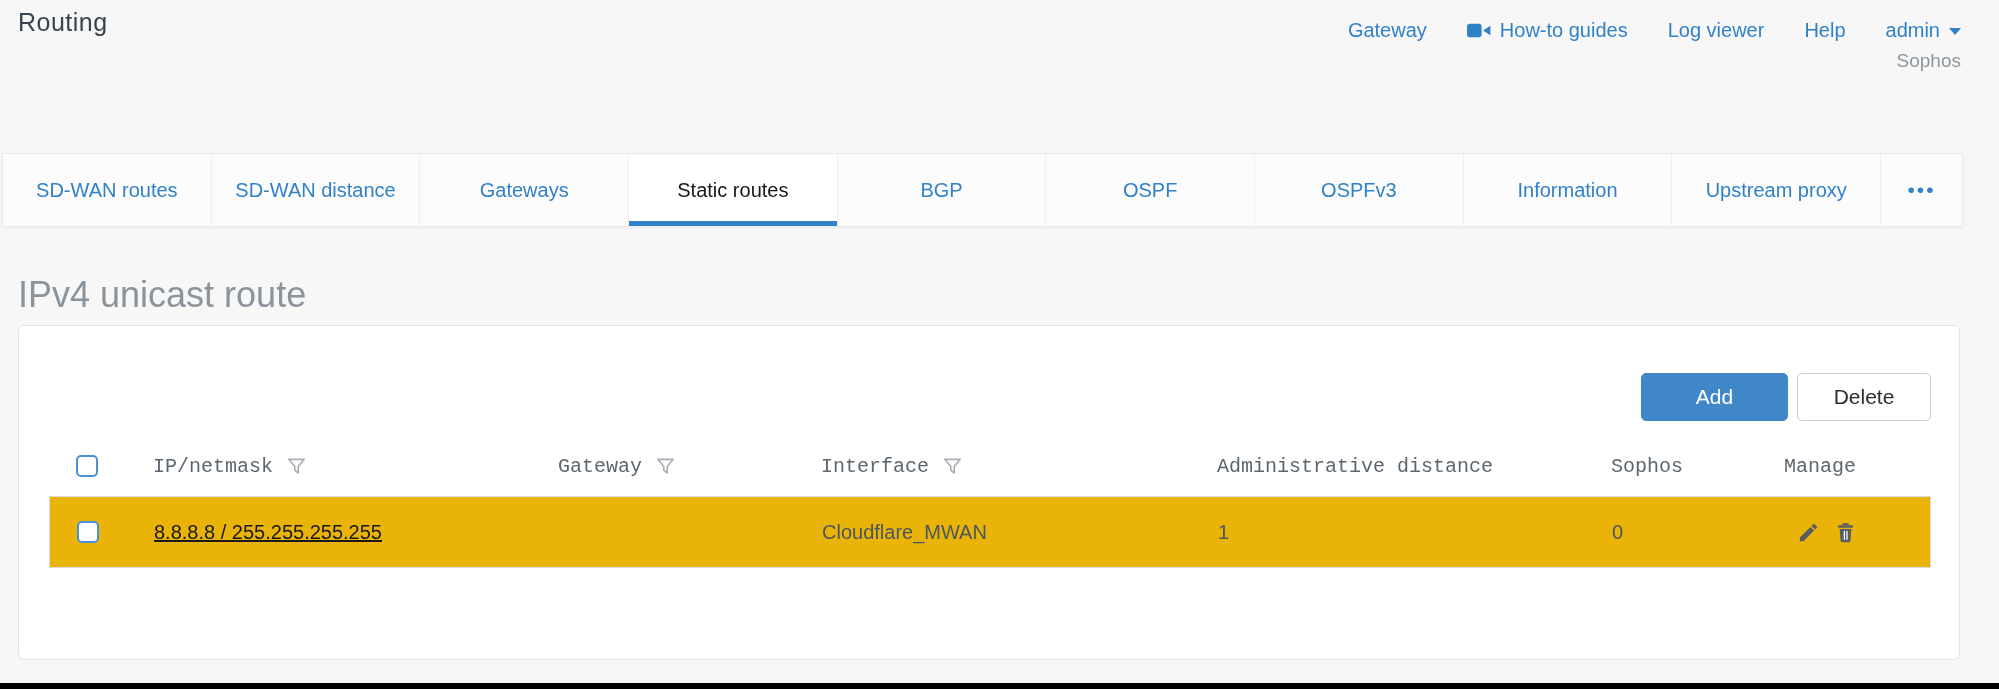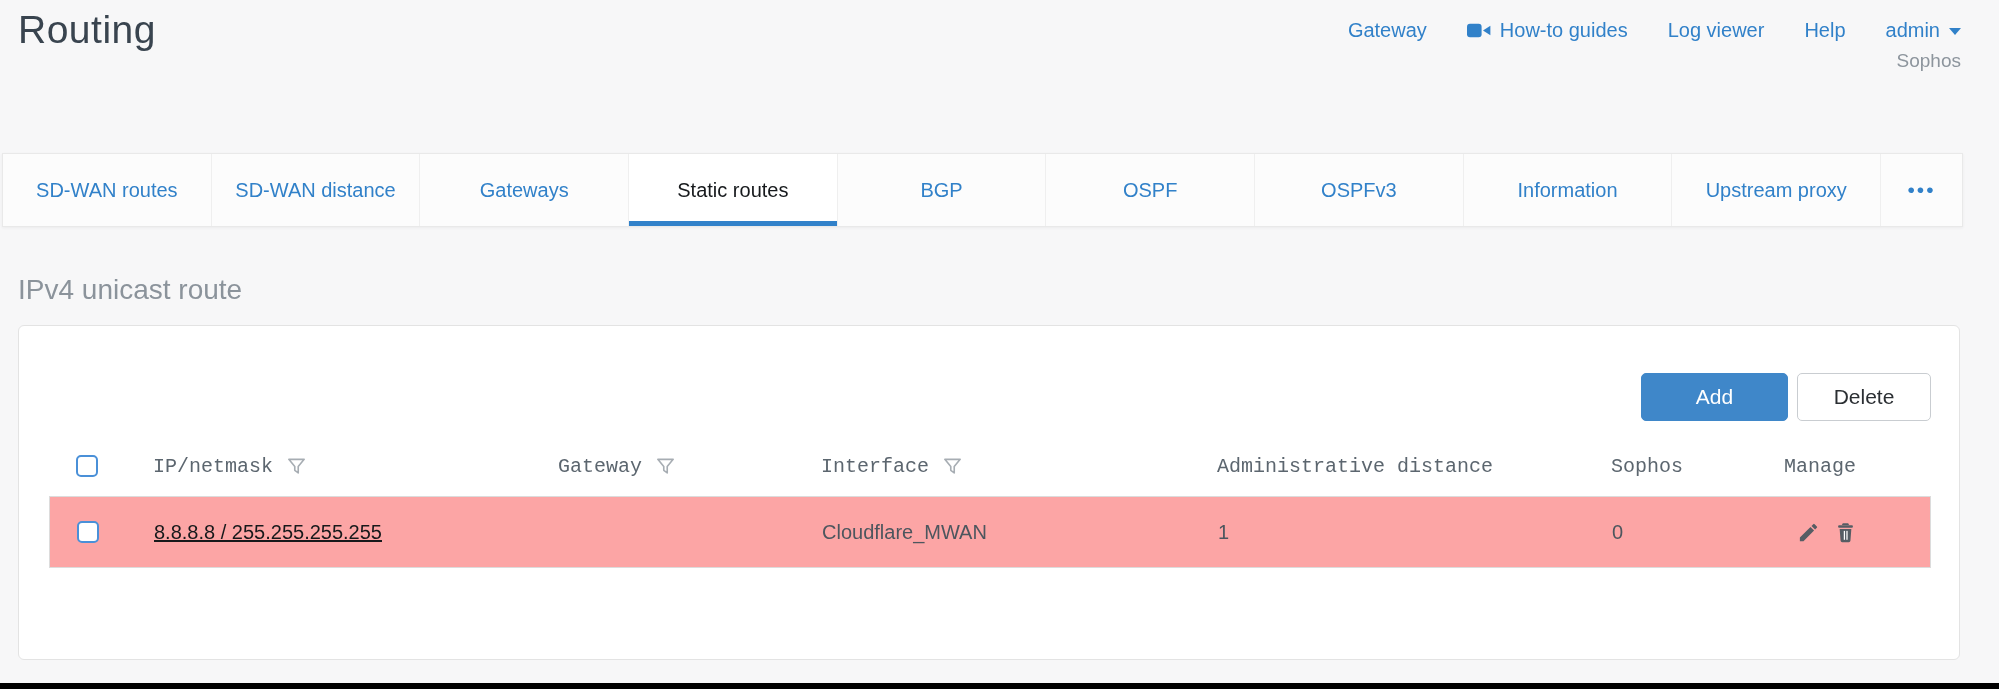--- a/index.html
+++ b/index.html
@@ -8,21 +8,21 @@
     background:#f7f7f8;
     font-family:"Liberation Sans", sans-serif;
     position:relative;
     overflow:hidden;
     color:#3a444f;
   }
   a { text-decoration:none; }
 
   
   .topbar { display:flex; justify-content:space-between; align-items:flex-start; padding:6px 38px 0 18px; height:153px; }
-  .page-title { font-size:39px; font-weight:400; color:#39444f; letter-spacing:.5px; padding-top:2px; }
+  .page-title { font-size:25px; font-weight:400; color:#39444f; letter-spacing:.5px; padding-top:2px; }
   .topnav { display:flex; gap:40px; padding-top:13px; font-size:20px; align-items:flex-start; }
   .topnav a, .admin-link { color:#3181c9; cursor:pointer; white-space:nowrap; display:flex; align-items:center; gap:9px; }
   .admin-col { text-align:right; }
   .admin-link { justify-content:flex-end; }
   .caret { width:0; height:0; border-left:6px solid transparent; border-right:6px solid transparent; border-top:7px solid #3181c9; display:inline-block; margin-top:2px; }
   .brand { color:#8d959d; font-size:19px; margin-top:8px; }
   .vid-icon svg { display:block; }
 
   
   .tabbar {
@@ -36,40 +36,40 @@
     font-size:20px; font-weight:normal; color:#3181c9;
     border-left:1px solid #efefef; position:relative; cursor:pointer;
     white-space:nowrap;
   }
   .tab:first-child { border-left:none; }
   .tab.active { color:#16191c; background:#ffffff; }
   .tab.active::after { content:""; position:absolute; left:0; right:0; bottom:0; height:5px; background:#3181c9; }
   .tab.overflow { flex:0 0 82px; font-size:21px; letter-spacing:2px; }
 
   
-  .section-title { position:absolute; top:274px; left:18px; font-size:28px; font-weight:400; color:#8b939b; }
+  .section-title { position:absolute; top:274px; left:18px; font-size:36px; font-weight:400; color:#8b939b; }
 
   .card {
     position:absolute; top:325px; left:18px; width:1942px; height:335px;
     background:#fff; border:1px solid #e3e3e3; border-radius:6px;
   }
   .actions { position:absolute; top:47px; right:28px; display:flex; gap:9px; }
   .btn { height:48px; border-radius:5px; font-size:21px; display:flex; align-items:center; justify-content:center; cursor:pointer; font-family:inherit; }
   .btn-add { width:147px; background:#3f87c9; color:#fff; border:1px solid #3f87c9; }
   .btn-delete { width:134px; background:#fff; color:#2b2f33; border:1px solid #c9cdd1; }
 
   .gridrow {
     position:absolute; left:30px; right:28px;
     display:grid;
     grid-template-columns:104px 405px 263px 396px 394px 173px 1fr;
     align-items:center;
   }
   .thead { top:112px; height:56px; font-size:20px; color:#5c666f; }
   .th { display:flex; align-items:center; gap:12px;font-family:Liberation Mono, monospace; }
-  .trow { top:170px; height:72px; border:1px solid #dcdcdc; font-size:20px; color:#4d565e; background:#fca5a5; }
+  .trow { top:170px; height:72px; border:1px solid #dcdcdc; font-size:20px; color:#4d565e; background:#eab308; }
 
   .checkbox {
     width:22px; height:22px; border:2px solid #4a90d8; border-radius:5px;
     background:#fff; margin-left:27px; cursor:pointer;
   }
   .ip-link { color:#17191b; text-decoration:underline; cursor:pointer; }
   .manage-cell { display:flex; gap:14px; margin-left:12px; }
   .icon-btn { cursor:pointer; display:flex; align-items:center; }
   .filter-icon { cursor:pointer; display:flex; align-items:center; }
 

